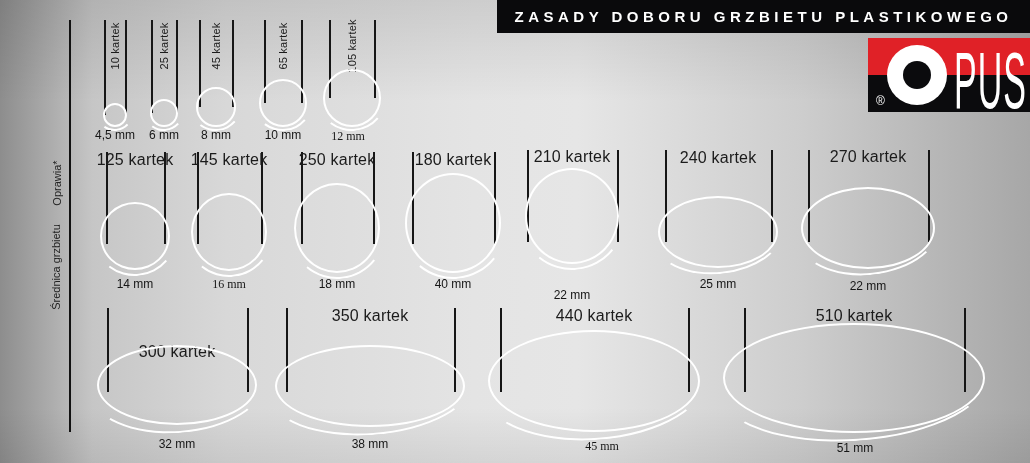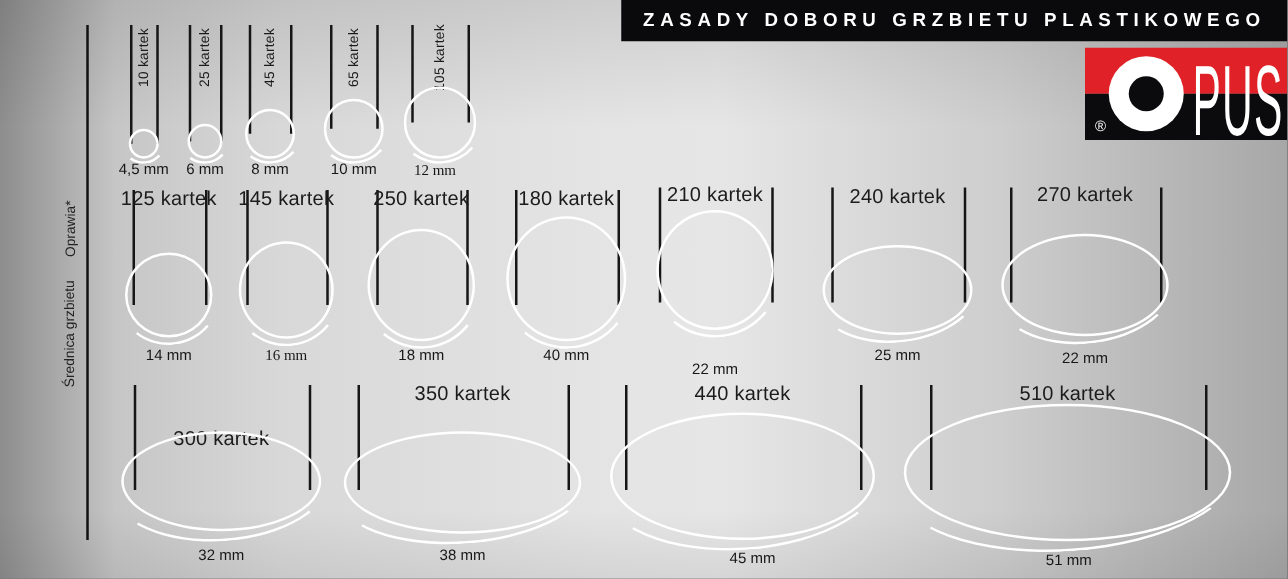--- a/index.html
+++ b/index.html
@@ -172,21 +172,21 @@
     <div class="arc thick" style="left:267px;top:339px;width:206px;height:96px;transform:rotate(-4deg);"></div>
     <div class="mm" style="left:335px;top:437px;width:70px;">38 mm</div>
   </div>
 
   <div class="abs">
     <div class="vl" style="left:500px;top:308px;height:84px;"></div>
     <div class="vl" style="left:688px;top:308px;height:84px;"></div>
     <div class="klabel" style="left:544px;top:307px;width:100px;">440 kartek</div>
     <div class="ring thick" style="left:488px;top:330px;width:212px;height:102px;"></div>
     <div class="arc thick" style="left:480px;top:324px;width:228px;height:116px;transform:rotate(-4deg);"></div>
-    <div class="mm" style="left:567px;top:439px;width:70px;">45 mm</div>
+    <div class="mm" style="left:567px;top:439px;width:70px;font-family:Liberation Serif, serif;">45 mm</div>
   </div>
 
   <div class="abs">
     <div class="vl" style="left:744px;top:308px;height:84px;"></div>
     <div class="vl" style="left:964px;top:308px;height:84px;"></div>
     <div class="klabel" style="left:804px;top:307px;width:100px;">510 kartek</div>
     <div class="ring thick" style="left:723px;top:323px;width:262px;height:110px;"></div>
     <div class="arc thick" style="left:715px;top:317px;width:278px;height:124px;transform:rotate(-4deg);"></div>
     <div class="mm" style="left:820px;top:441px;width:70px;">51 mm</div>
   </div>

